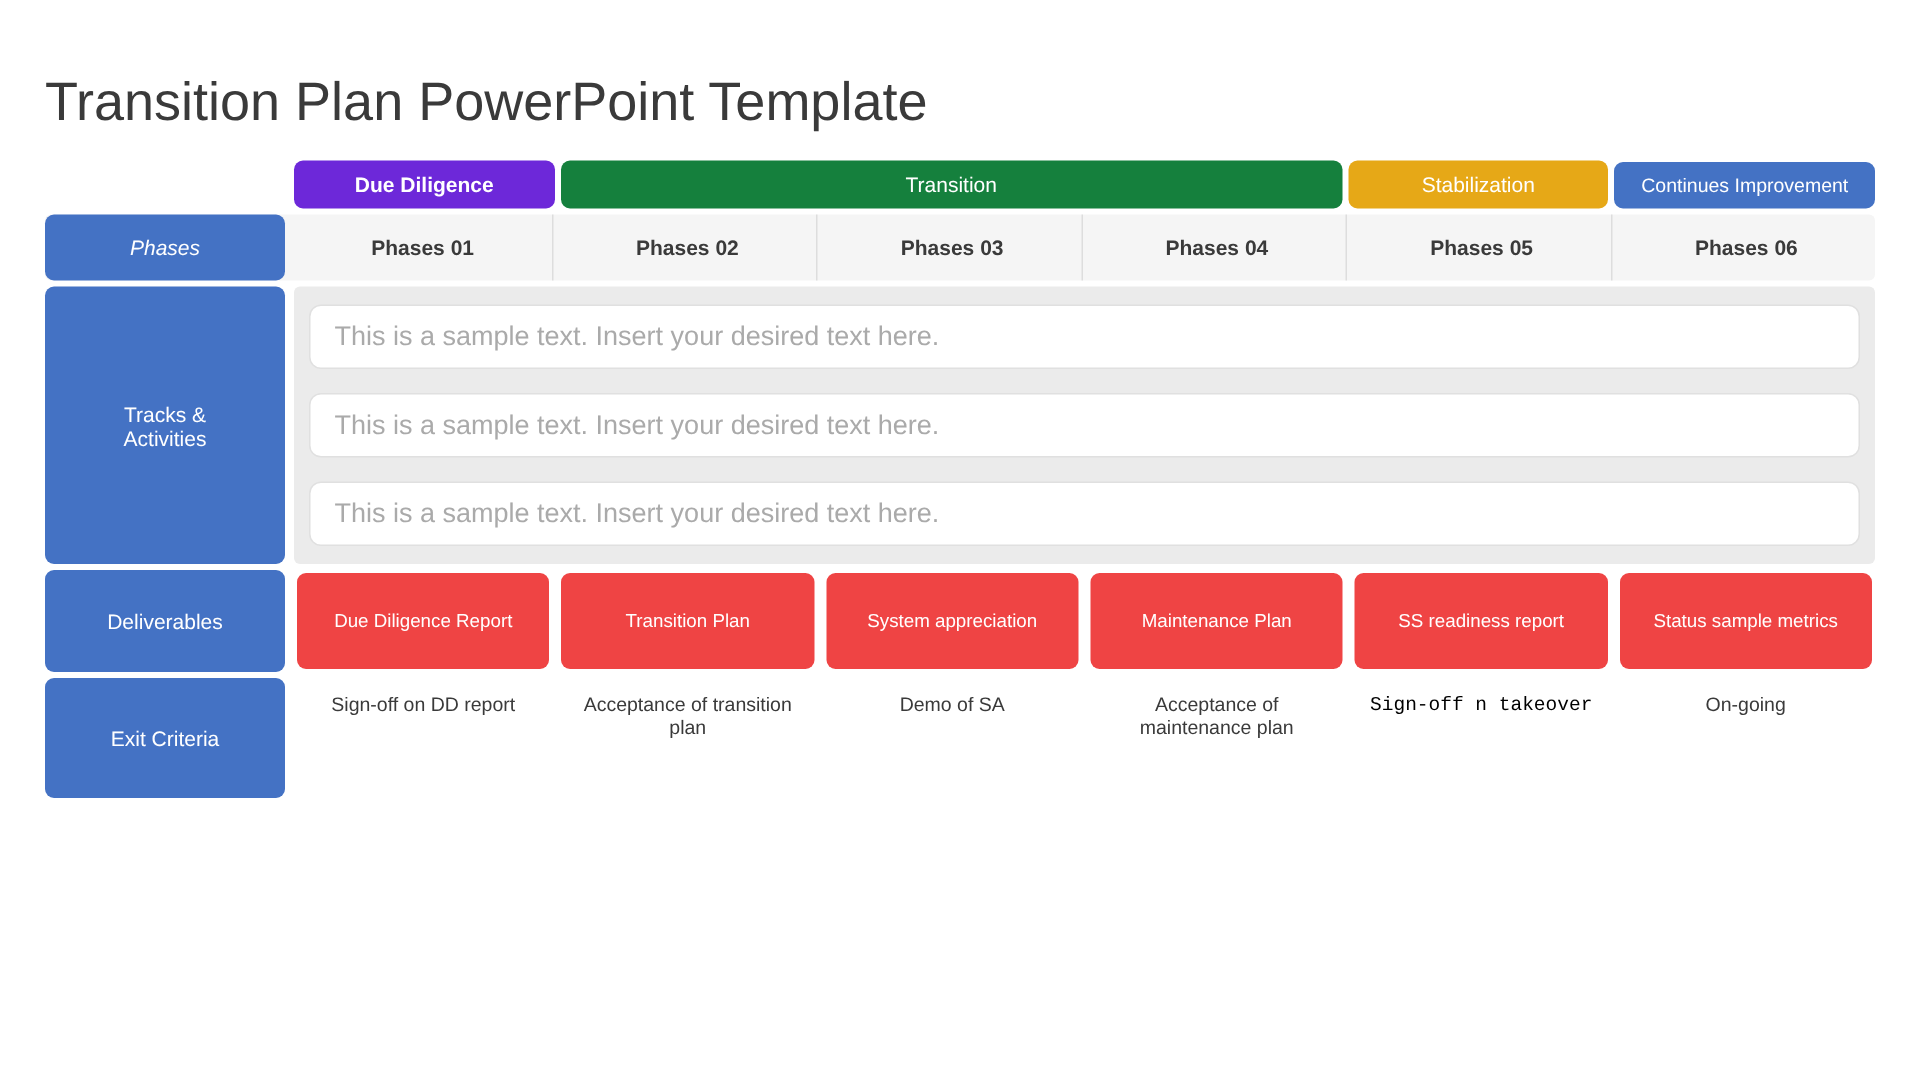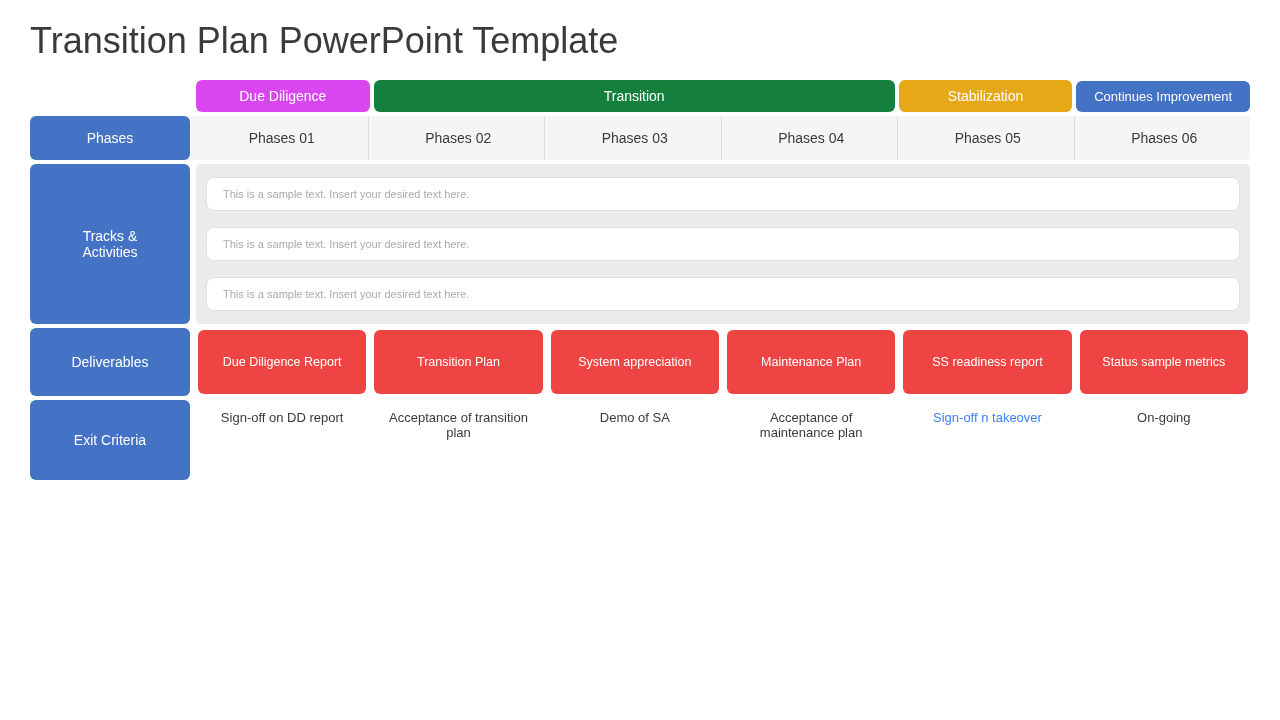--- a/index.html
+++ b/index.html
@@ -9,39 +9,40 @@
       width: 1280px;
       height: 720px;
       overflow: hidden;
       padding: 20px 30px;
     }
     #page-title {
       font-size: 36px;
       font-weight: 300;
       color: #3a3a3a;
       margin-bottom: 18px;
+      margin-top: 27px;
     }
     .phase-header-cell {
       text-align: center;
       color: #fff;
       font-size: 14px;
       font-weight: 500;
       padding: 8px 6px;
       border-radius: 6px;
     }
-    .ph-blue { background: #d946ef; }
+    .ph-blue { background: #6d28d9; font-weight: bold; }
     .ph-teal { background: #15803d; }
     .ph-orange { background: #e6a817; }
     .ph-blue2 { background: #4472c4; }
     .sample-text-box {
       background: #fff;
       border-radius: 8px;
       padding: 10px 16px;
       margin-bottom: 8px;
-      font-size: 11px;
+      font-size: 18px;
       color: #aaa;
       border: 1px solid #e0e0e0;
     }
     .sample-text-box:last-child { margin-bottom: 0; }
 
     
     .layout {
       display: flex;
       flex-direction: column;
       gap: 0;
@@ -102,28 +103,29 @@
 
     
     .phases-row-div {
       background: #f5f5f5;
       border-radius: 4px;
       margin-bottom: 4px;
     }
     .phases-row-div .col {
       padding: 14px 4px;
       font-size: 14px;
-      font-weight: 400;
+      font-weight: 700;
       color: #3a3a3a;
       text-align: center;
       border-right: 1px solid #ddd;
     }
     .phases-row-div .col:last-child { border-right: none; }
     .phases-row-div .label-col .label-box {
       height: 100%;
+      font-style: italic;
     }
 
     
     .tracks-row-div {
       margin-bottom: 4px;
       min-height: 160px;
     }
     .tracks-row-div .label-col .label-box {
       min-height: 160px;
     }
@@ -262,18 +264,18 @@
 
   <div class="row exit-row-div">
     <div class="label-col">
       <div class="label-box" style="min-height:80px;">Exit Criteria</div>
     </div>
     <div class="cols-area">
       <div class="col" style="padding:10px 6px;text-align:center;font-size:13px;color:#3a3a3a;display:flex;align-items:flex-start;justify-content:center;">Sign-off on DD report</div>
       <div class="col" style="padding:10px 6px;text-align:center;font-size:13px;color:#3a3a3a;display:flex;align-items:flex-start;justify-content:center;">Acceptance of transition plan</div>
       <div class="col" style="padding:10px 6px;text-align:center;font-size:13px;color:#3a3a3a;display:flex;align-items:flex-start;justify-content:center;">Demo of SA</div>
       <div class="col" style="padding:10px 6px;text-align:center;font-size:13px;color:#3a3a3a;display:flex;align-items:flex-start;justify-content:center;">Acceptance of maintenance plan</div>
-      <div class="col" style="padding:10px 6px;text-align:center;font-size:13px;color:#3b82f6;display:flex;align-items:flex-start;justify-content:center;">Sign-off n takeover</div>
+      <div class="col" style="padding:10px 6px;text-align:center;font-size:13px;color:#000000;display:flex;align-items:flex-start;justify-content:center;font-family:Liberation Mono, monospace;">Sign-off n takeover</div>
       <div class="col" style="padding:10px 6px;text-align:center;font-size:13px;color:#3a3a3a;display:flex;align-items:flex-start;justify-content:center;">On-going</div>
     </div>
   </div>
 
 </div>
 
 </body></html>

